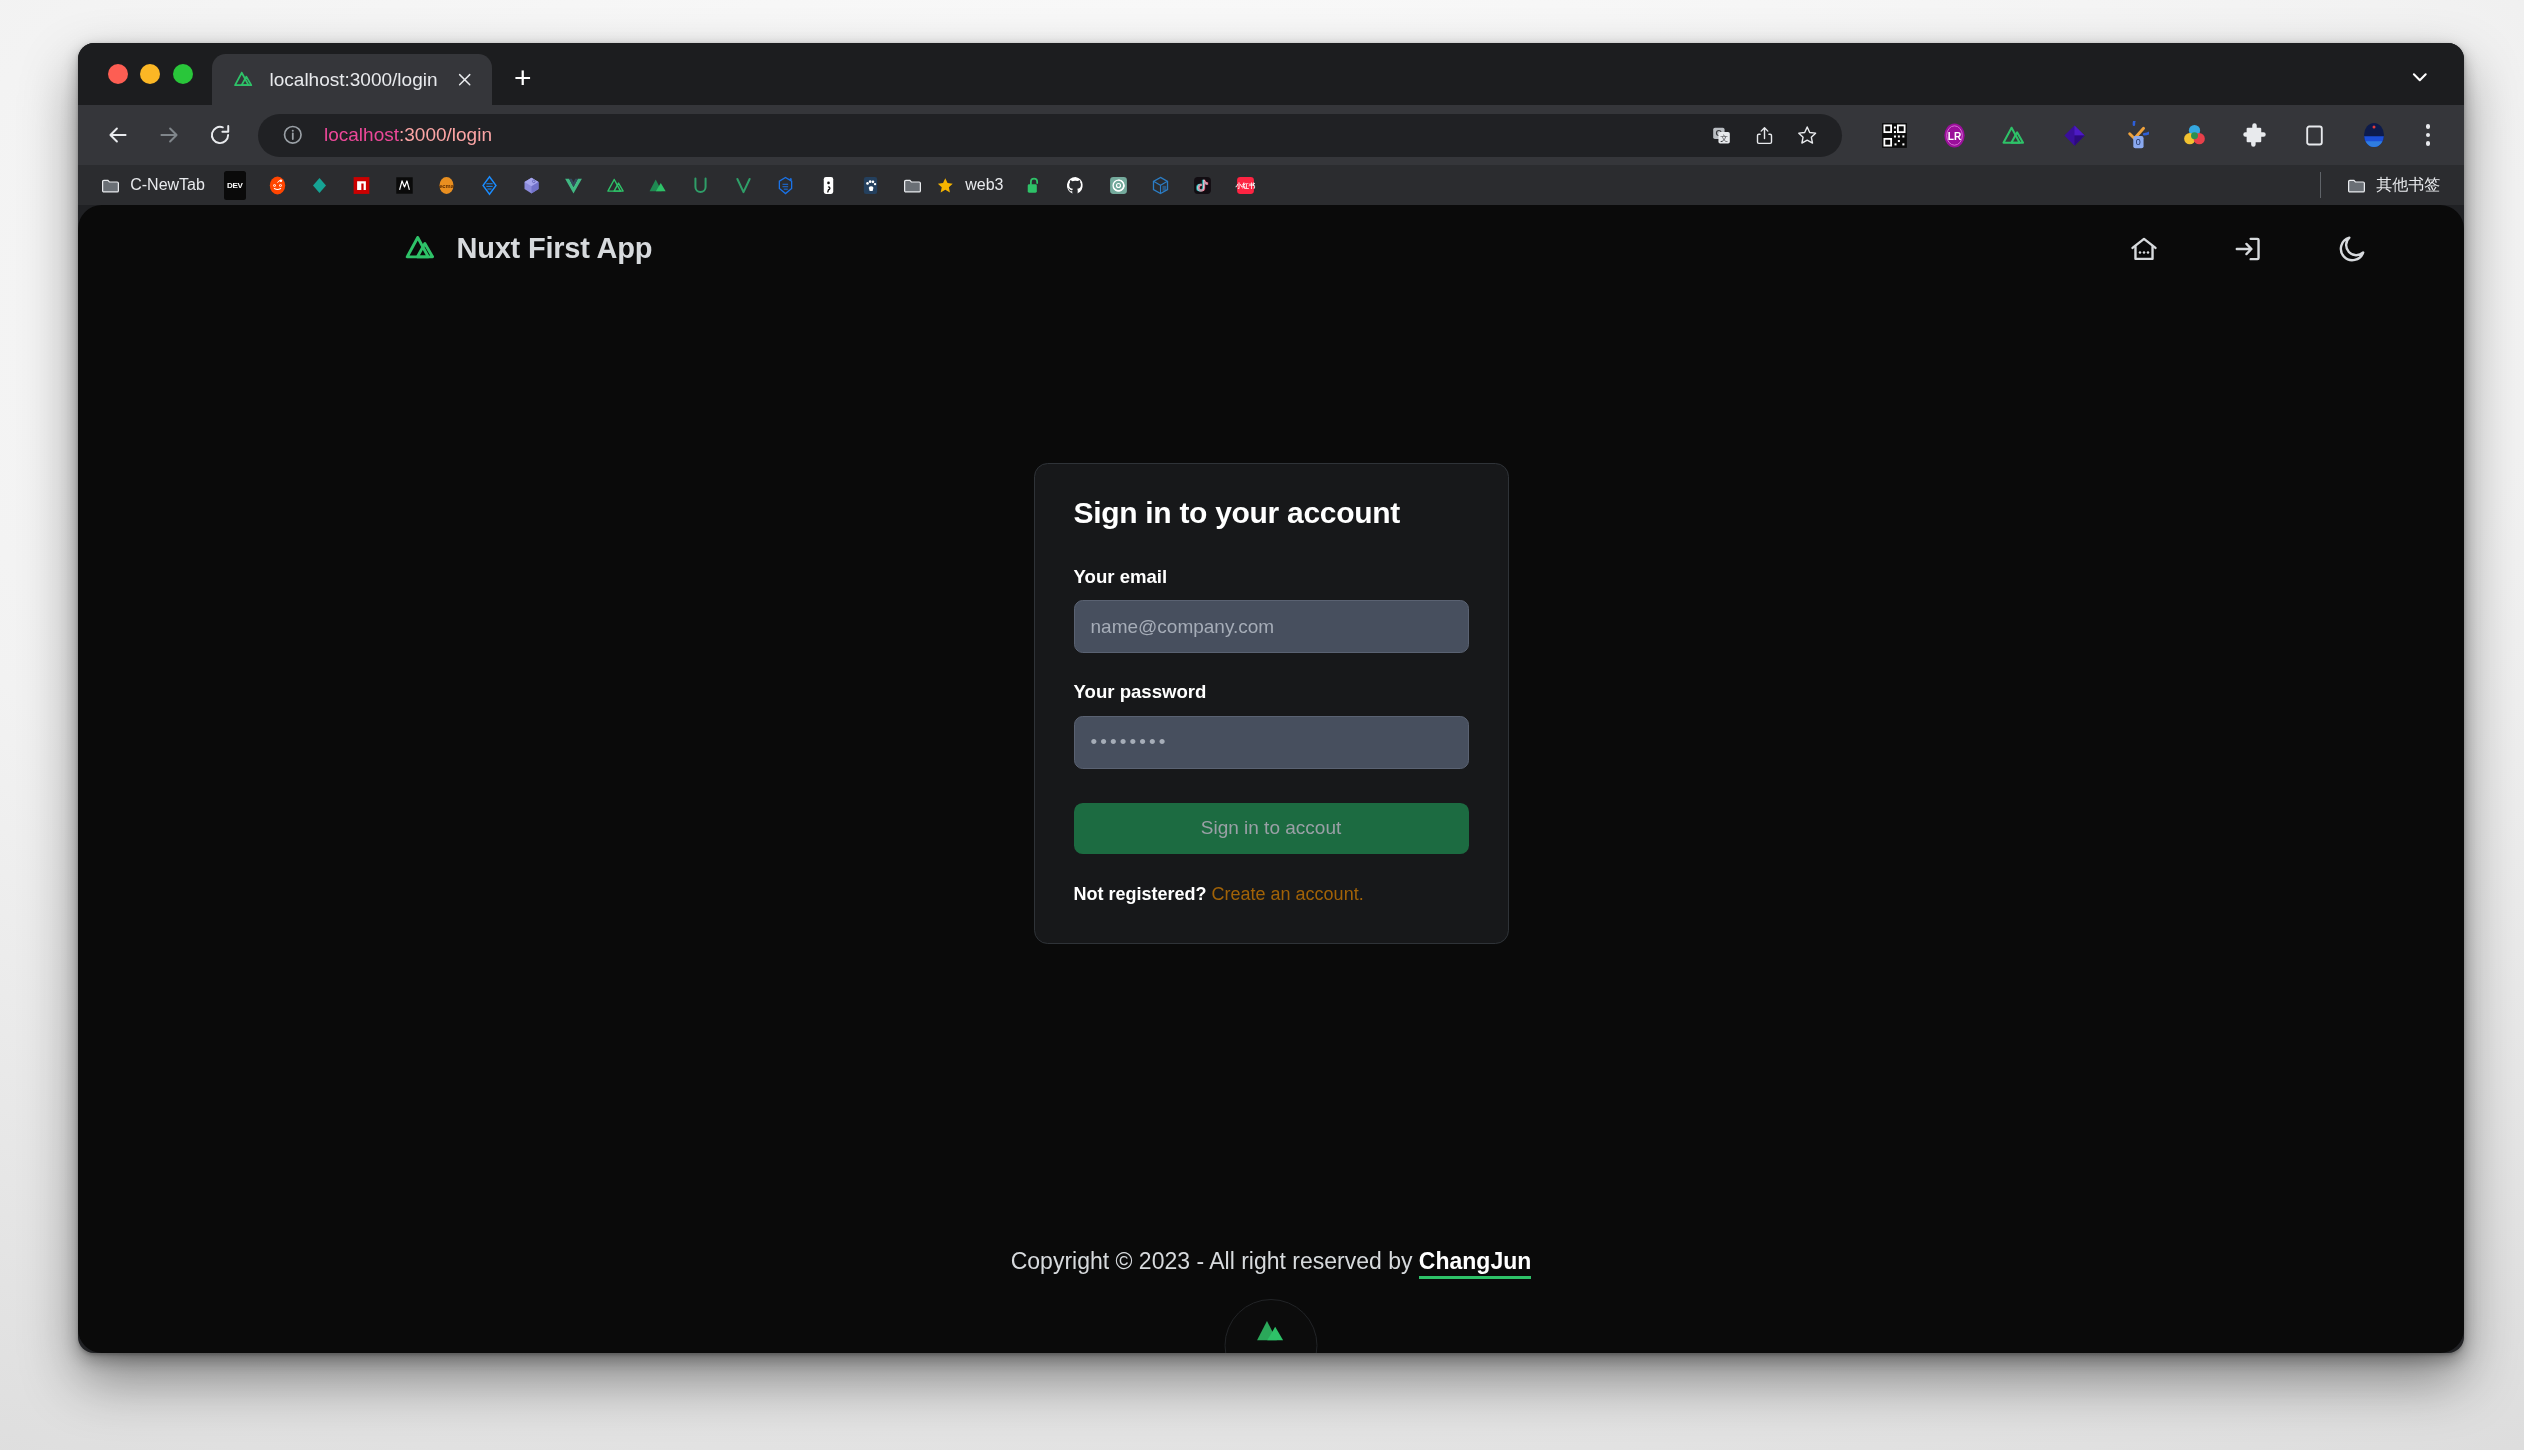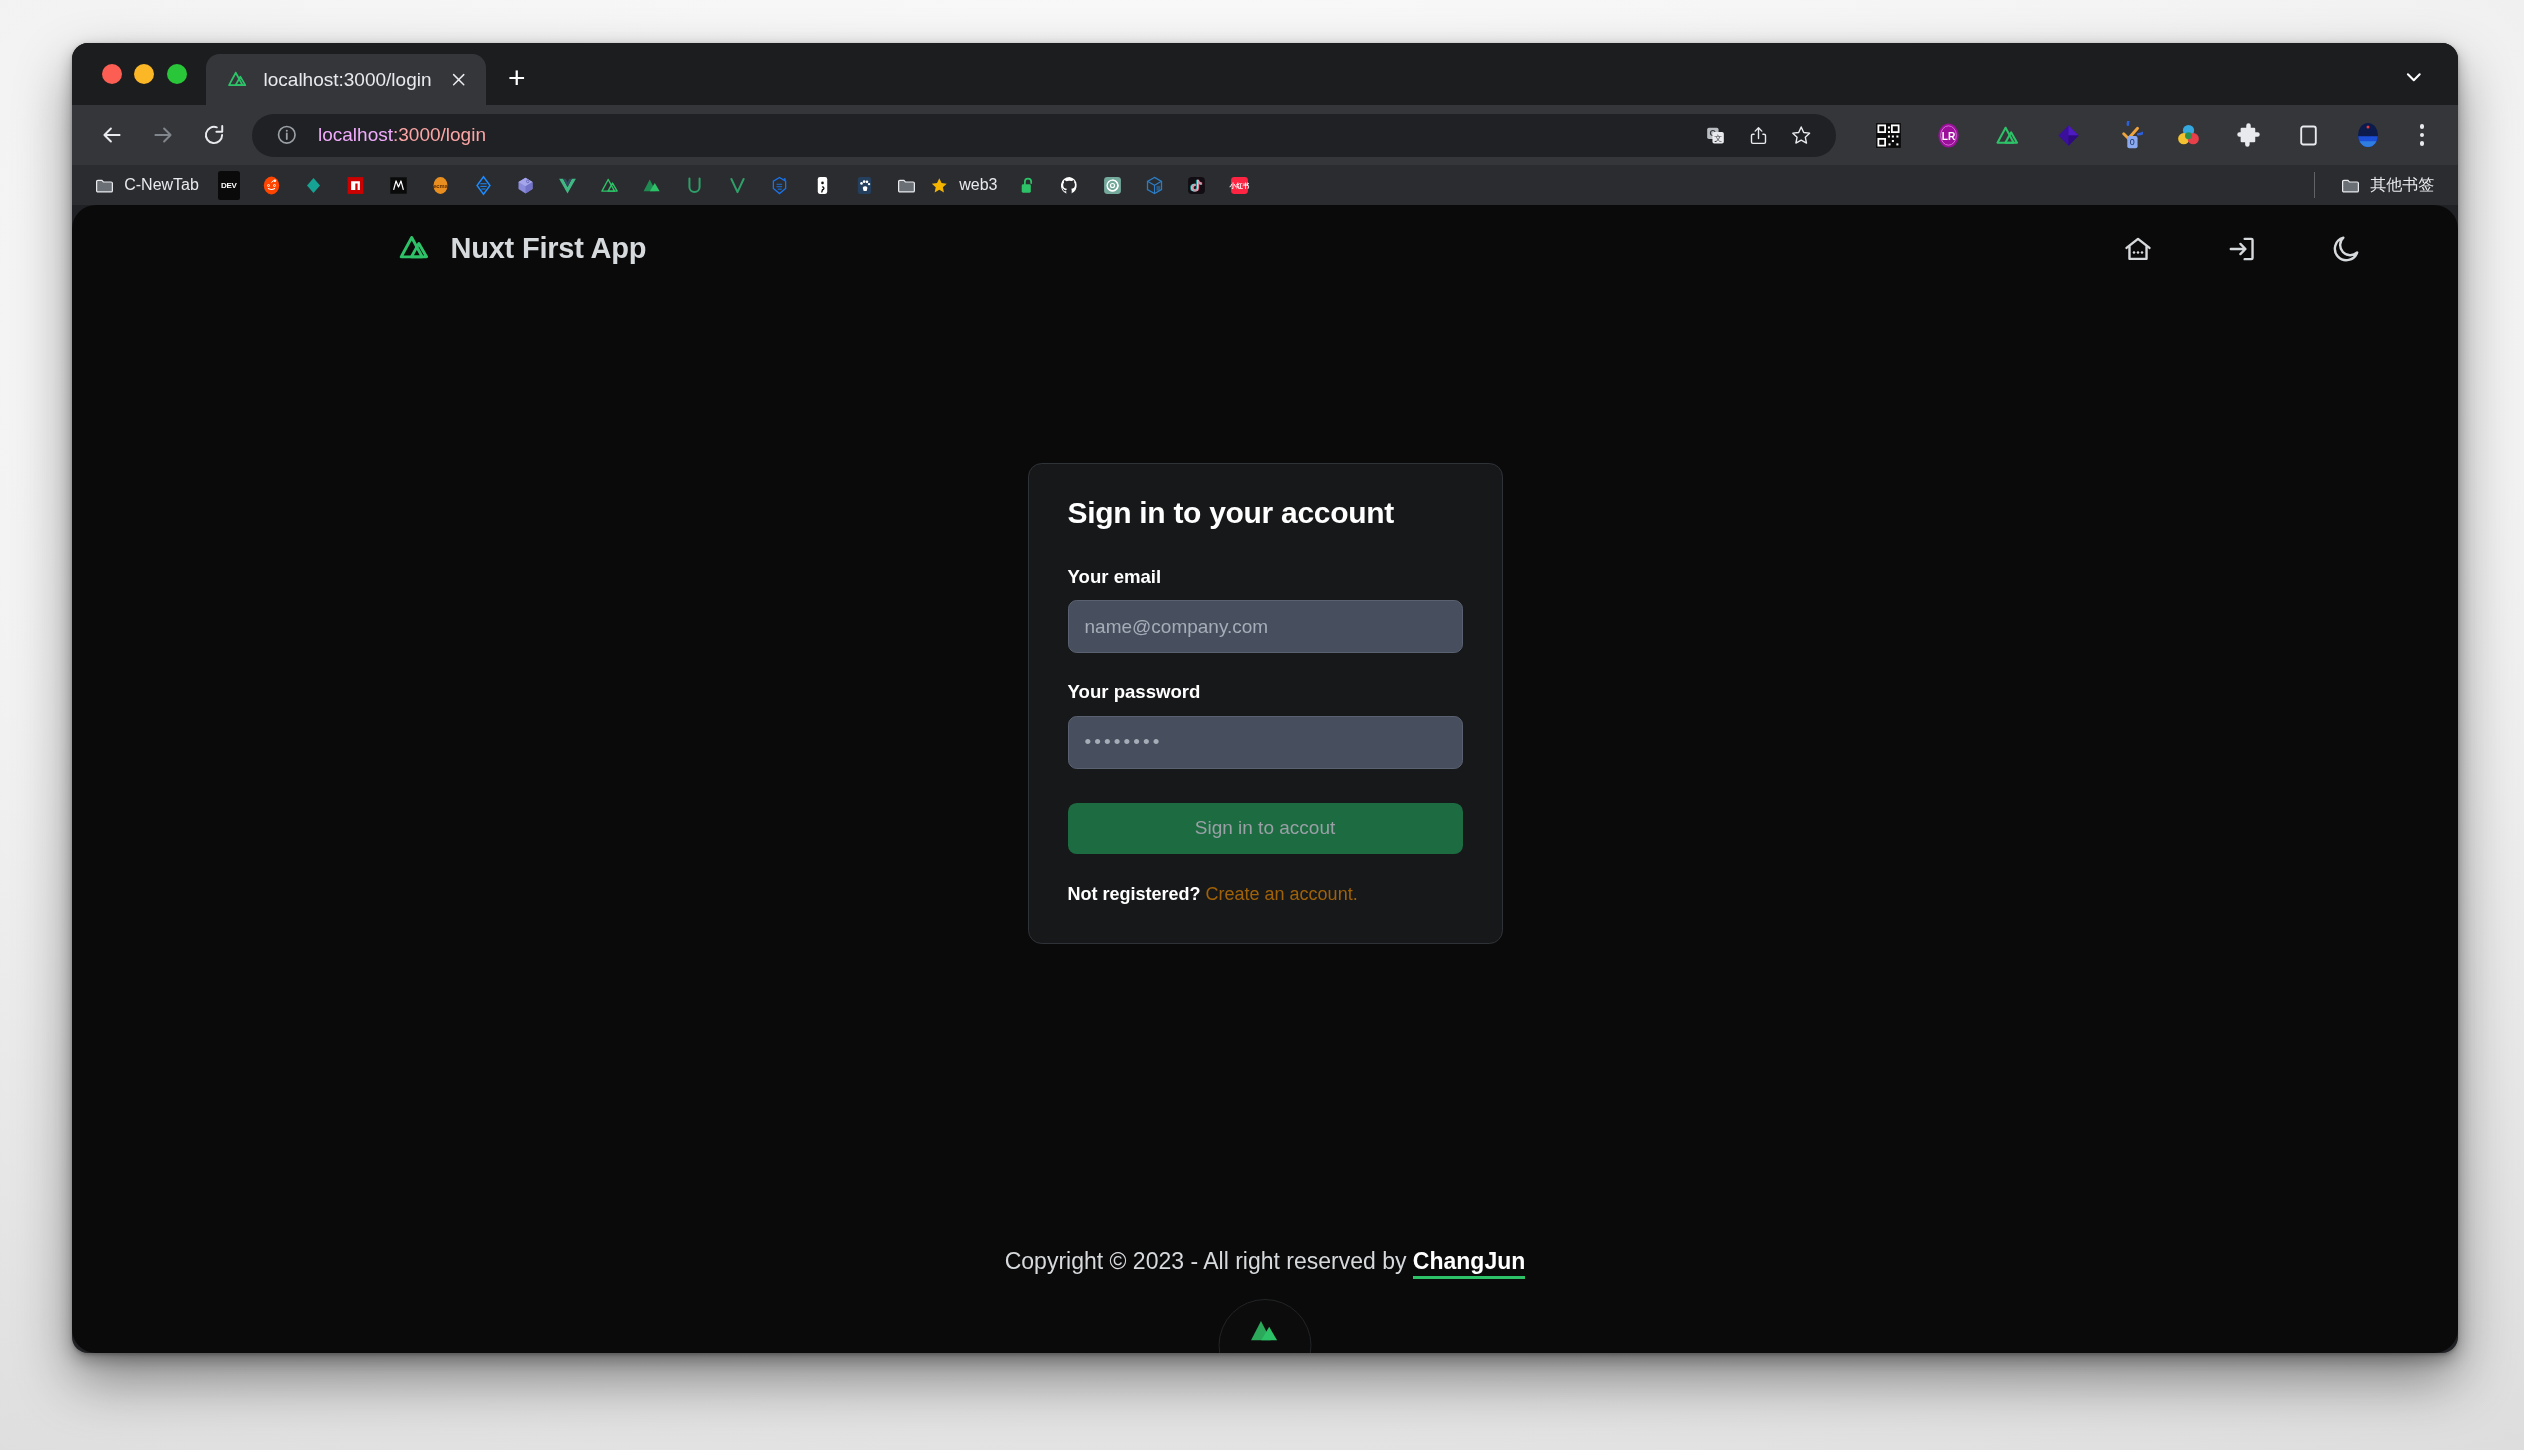--- a/index.html
+++ b/index.html
@@ -16,21 +16,21 @@
     position: relative;
     width: 2525px;
     height: 1450px;
     background:
       radial-gradient(ellipse 130% 110% at 46% 22%, #fdfdfd 0%, #f2f2f2 42%, #e3e3e3 70%, #d4d4d4 100%);
   }
 
   
   #browser-window {
     position: absolute;
-    left: 72px;
+    left: 78px;
     top: 43px;
     width: 2386px;
     height: 1310px;
     background: #202124;
     border-radius: 16px;
     box-shadow:
       0 27px 56px rgba(0,0,0,0.42),
       0 6.2px 16px rgba(0,0,0,0.28),
       0 1.2px 3.7px rgba(0,0,0,0.22);
     overflow: hidden;
@@ -118,21 +118,21 @@
     margin: 0 13.7px 0 10px;
     background: #202124;
     border-radius: 22.4px;
     display: flex;
     align-items: center;
     padding: 0 18.6px;
     gap: 15px;
     max-width: 1789px;
   }
   .omnibox-url { font-size: 19px; white-space: nowrap; }
-  .omnibox-url .host { color: #f0abfc; }
+  .omnibox-url .host { color: #ec4899; }
   .omnibox-url .path { color: #fca5a5; }
   .omni-actions { display: flex; align-items: center; gap: 11.2px; margin-left: auto; }
   .omni-icon { width: 32px; height: 32px; display: flex; align-items: center; justify-content: center; flex: none; }
   .ext-strip { display: flex; align-items: flex-start; gap: 30px; margin-left: 18.6px; }
   .ext-icon { width: 30px; height: 30px; flex: none; display: flex; align-items: center; justify-content: center; }
   .menu-dots { width: 35px; height: 35px; display: flex; flex-direction: column; align-items: center; justify-content: center; gap: 4.3px; margin-left: 16px; flex: none; }
   .menu-dots i { width: 4.3px; height: 4.3px; border-radius: 50%; background: #e8eaed; display: block; }
 
   
   .bookmarks {

